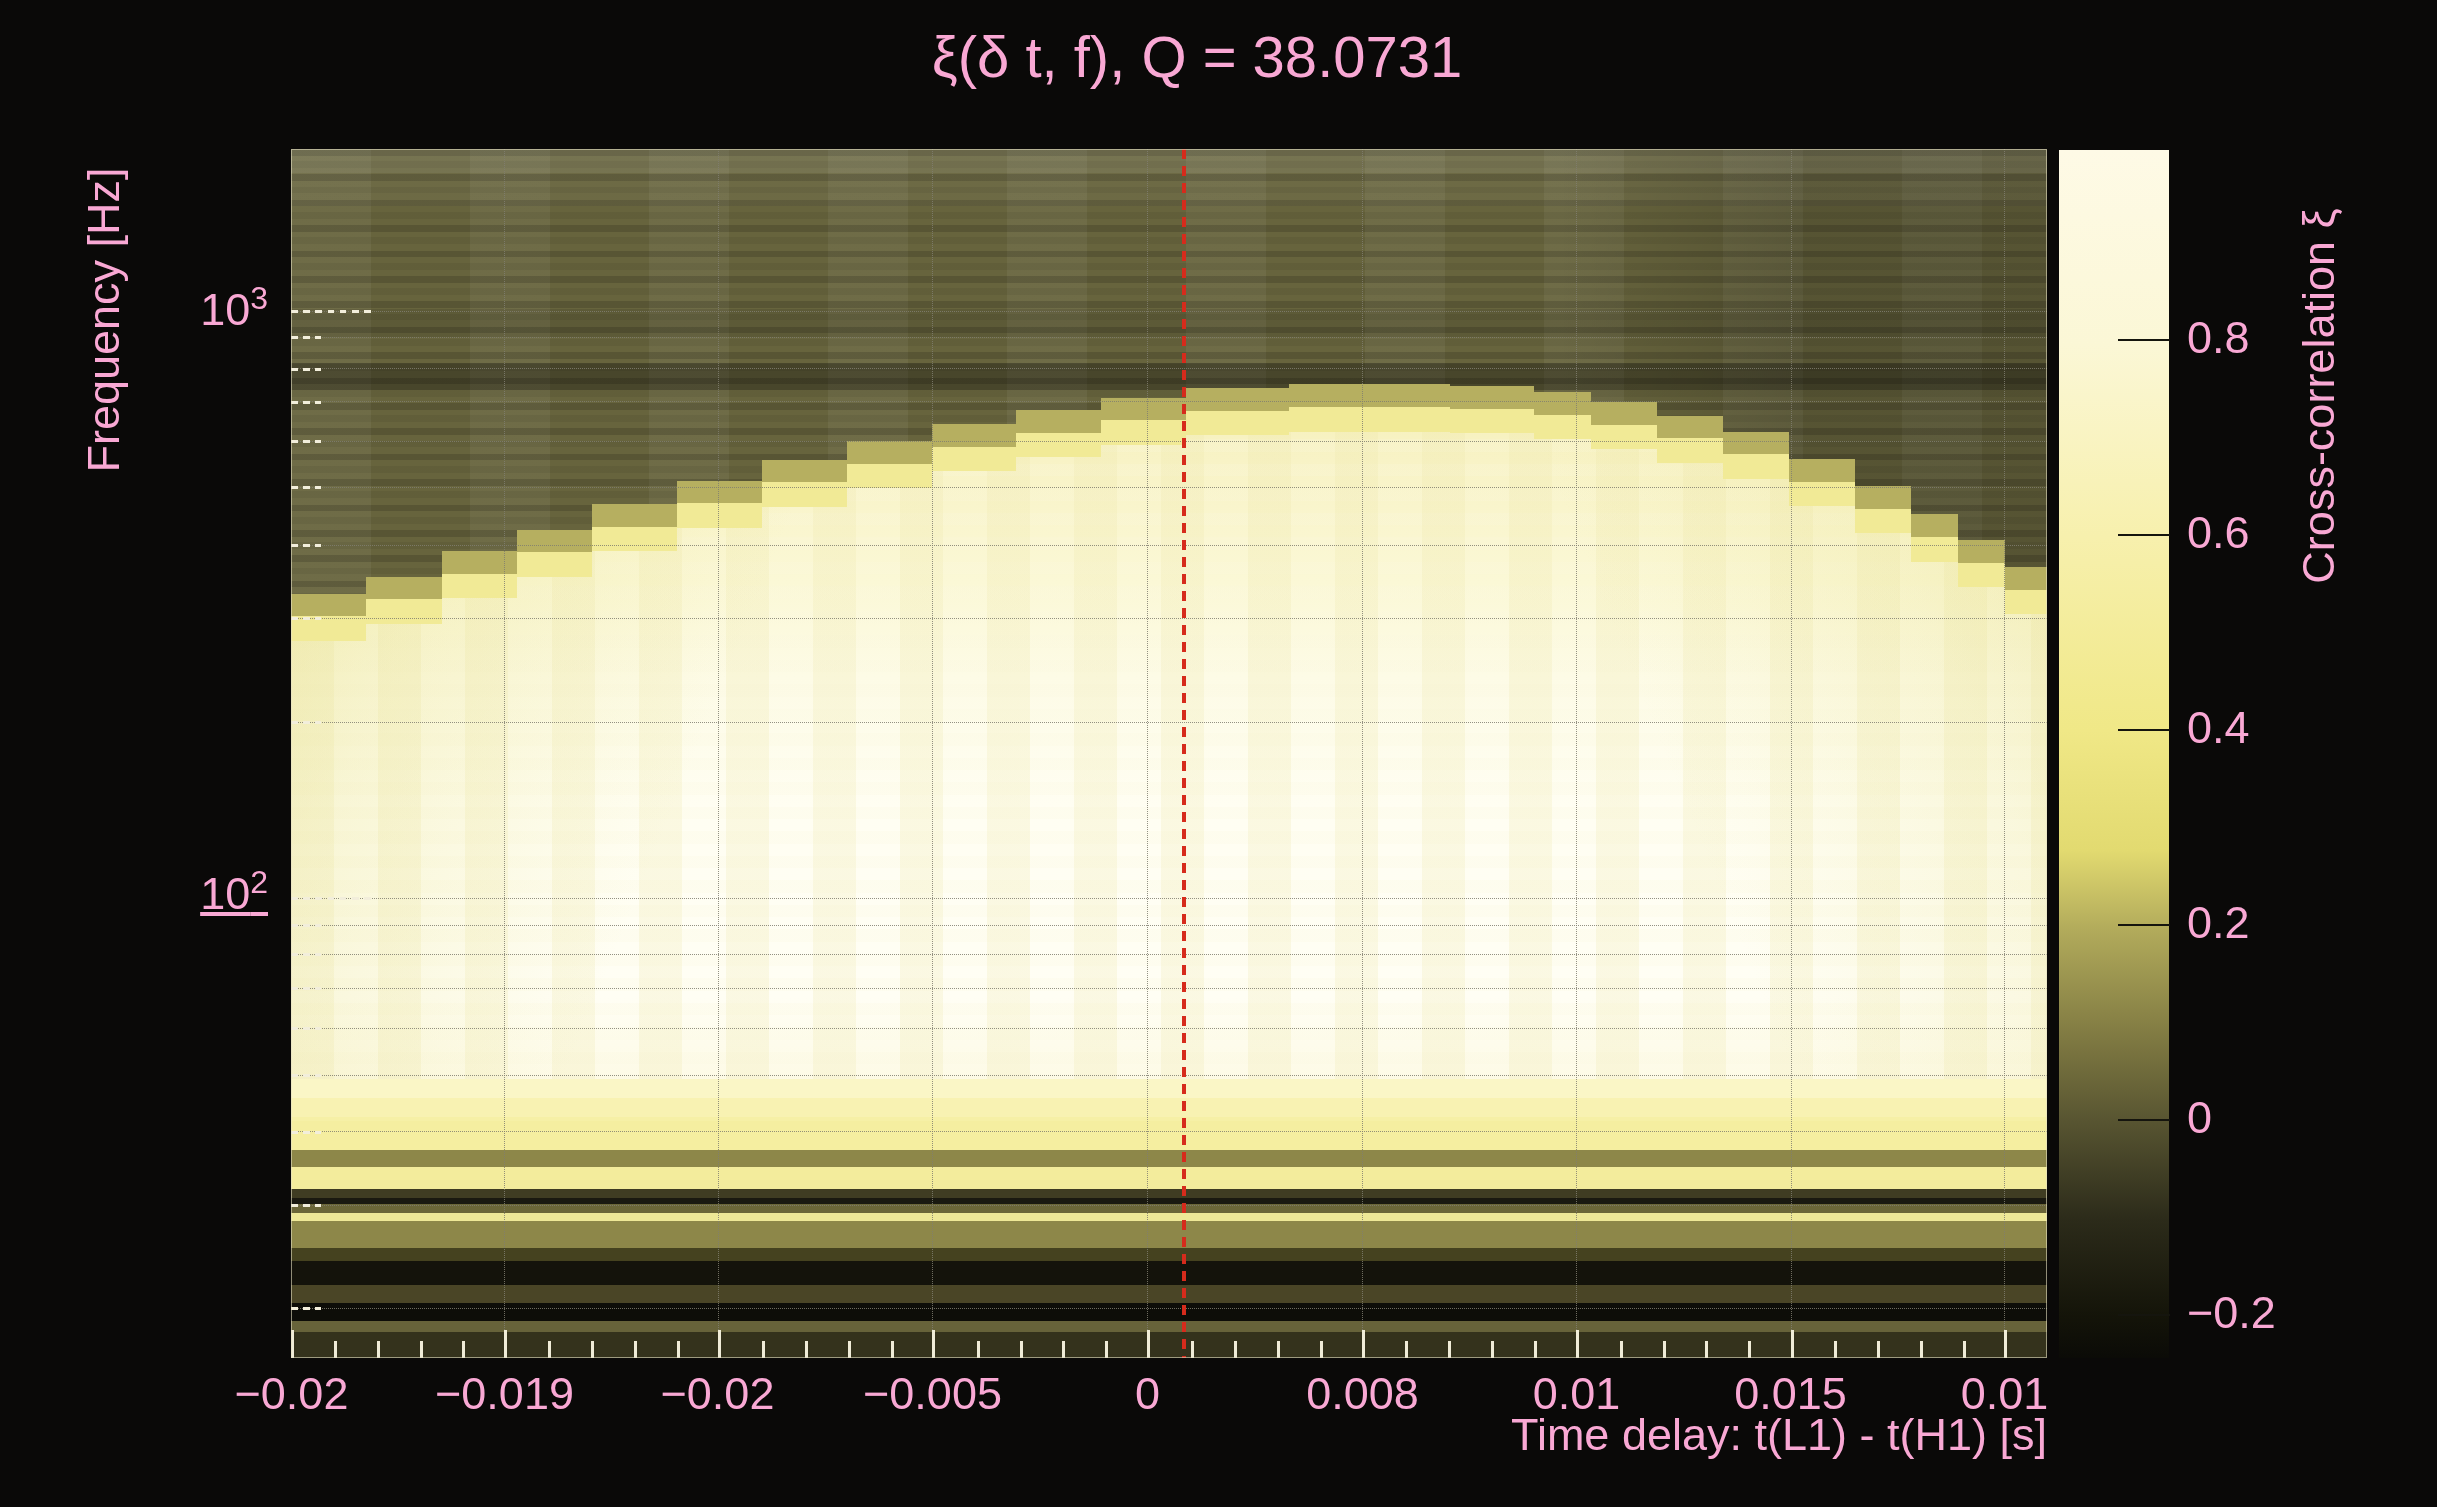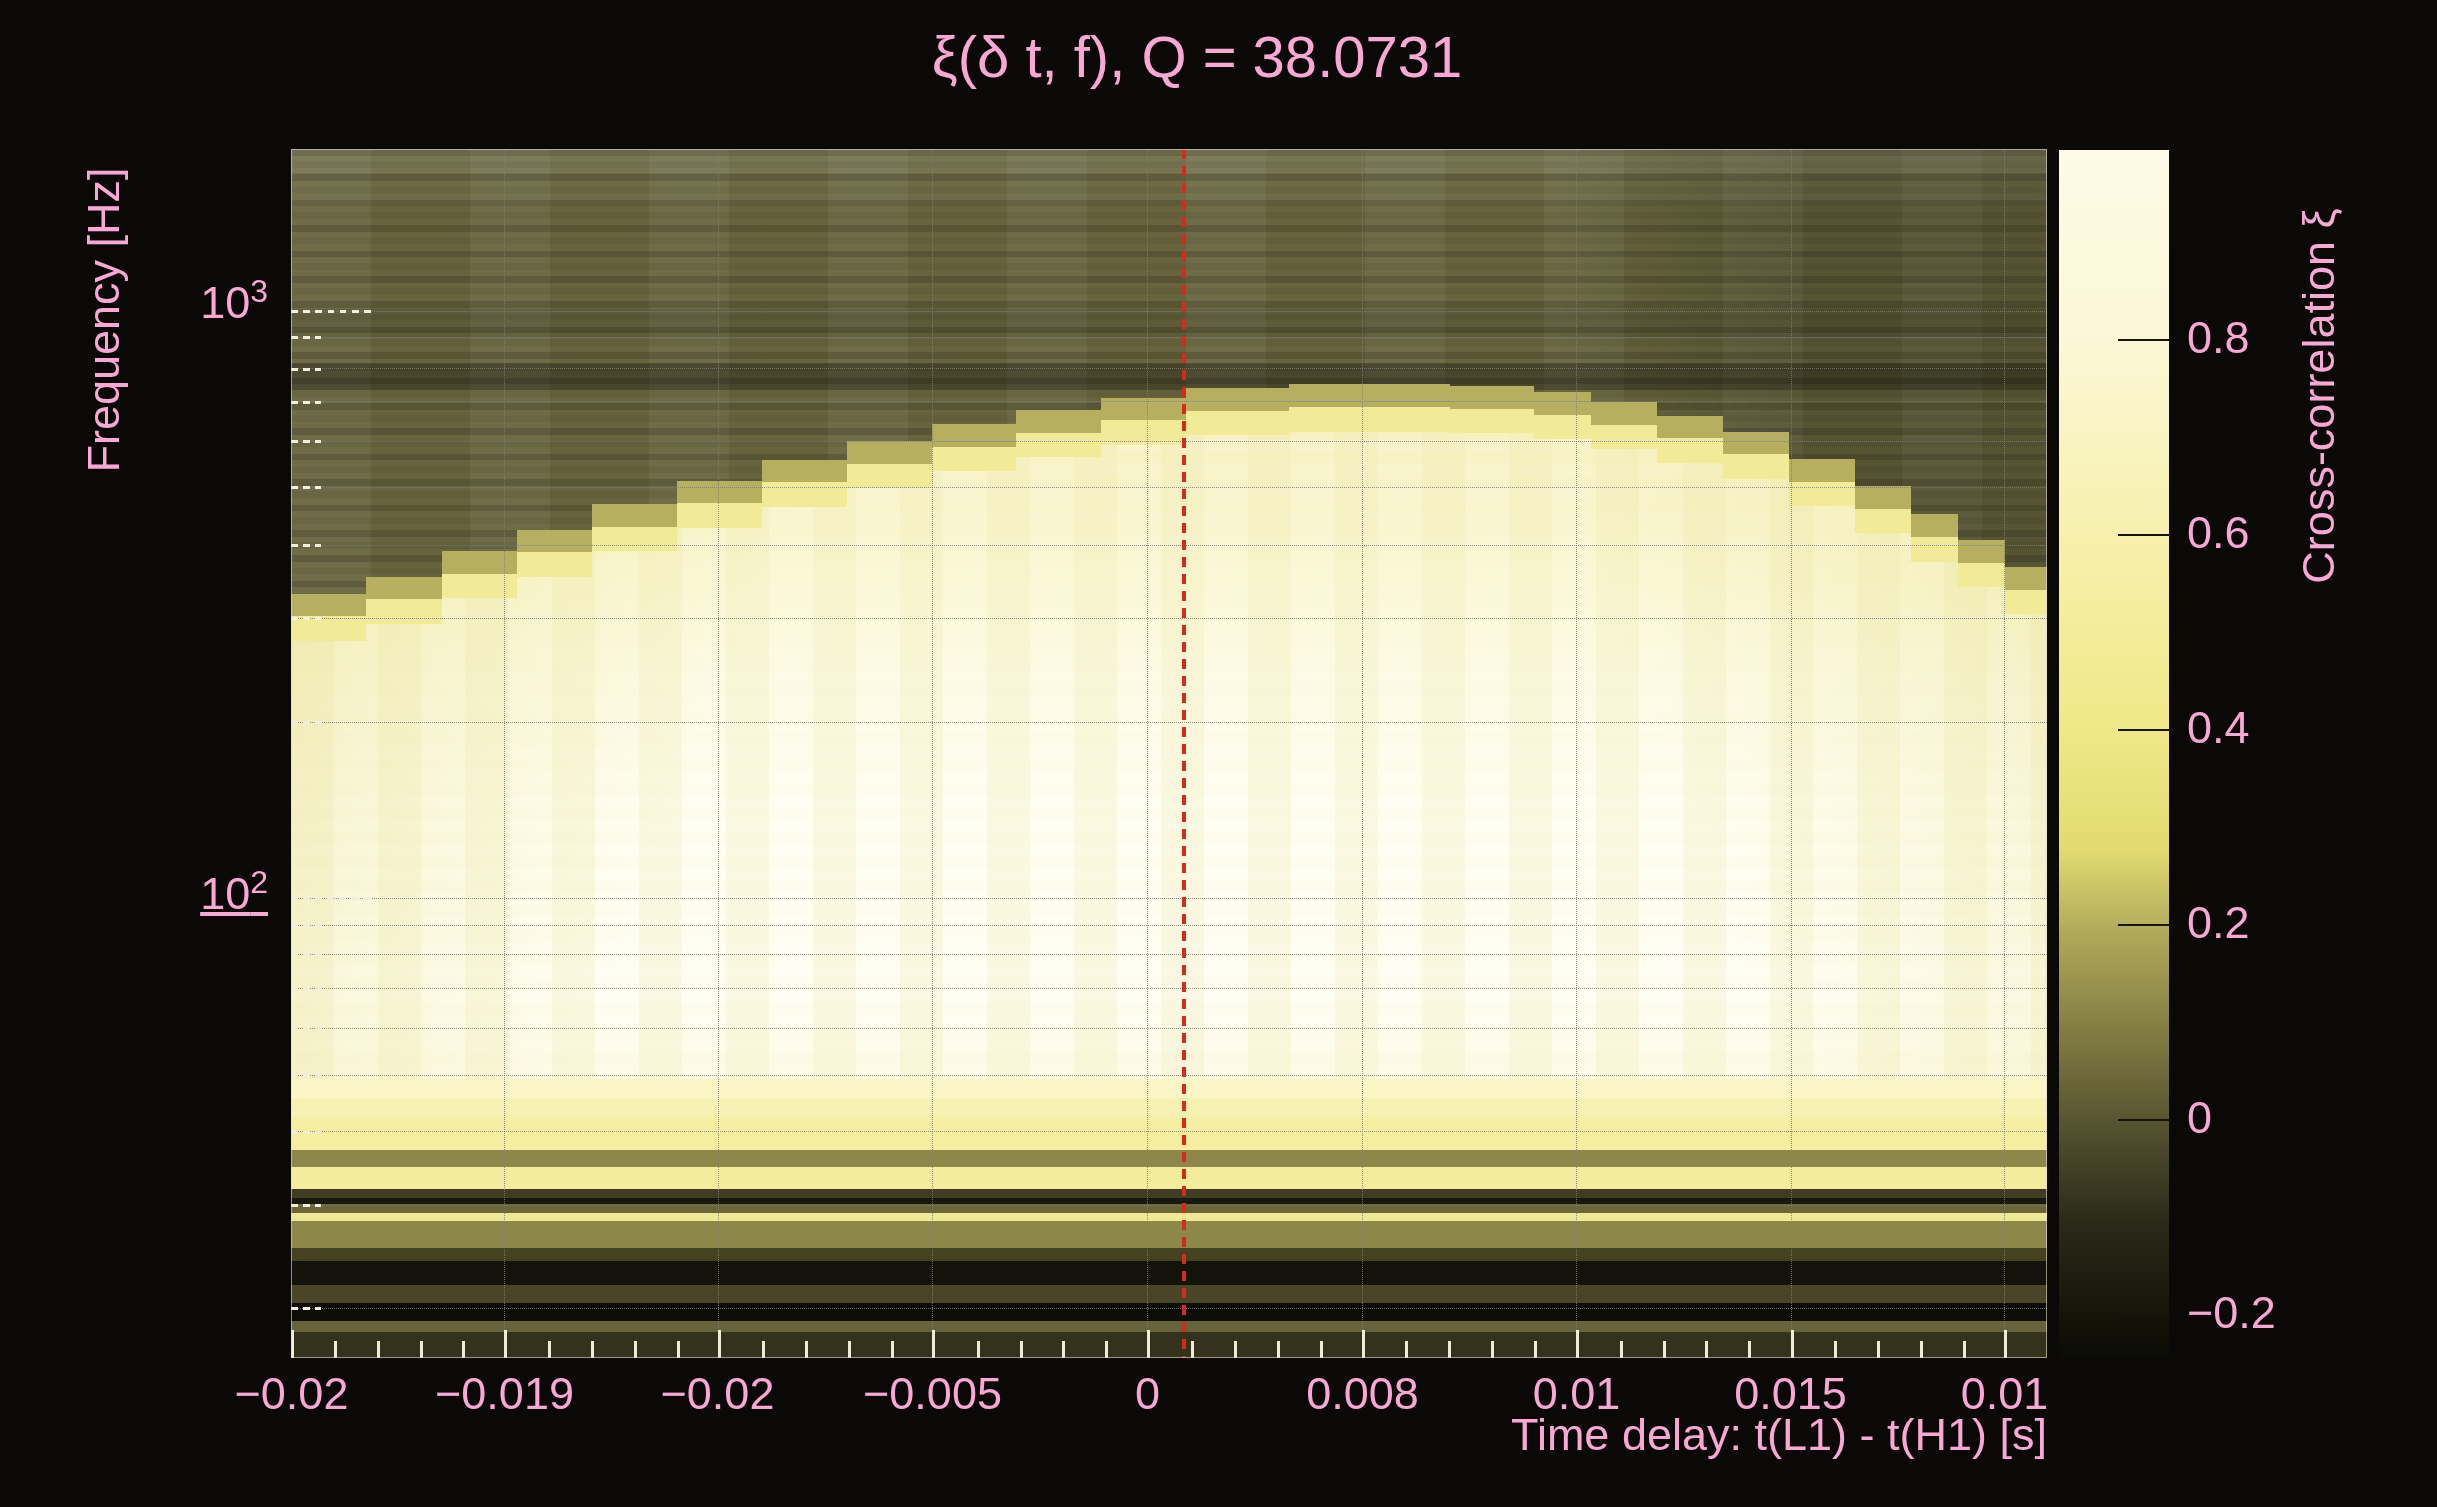--- a/index.html
+++ b/index.html
@@ -148,21 +148,21 @@
       <div class="abs tick-label" style="left: 363px; top: 1368px; width: 283px; text-align: center;">−0.019</div>
       <div class="abs tick-label" style="left: 576px; top: 1368px; width: 283px; text-align: center;">−0.02</div>
       <div class="abs tick-label" style="left: 791px; top: 1368px; width: 283px; text-align: center;">−0.005</div>
       <div class="abs tick-label" style="left: 1006px; top: 1368px; width: 283px; text-align: center;">0</div>
       <div class="abs tick-label" style="left: 1221px; top: 1368px; width: 283px; text-align: center;">0.008</div>
       <div class="abs tick-label" style="left: 1435px; top: 1368px; width: 283px; text-align: center;">0.01</div>
       <div class="abs tick-label" style="left: 1649px; top: 1368px; width: 283px; text-align: center;">0.015</div>
       <div class="abs tick-label" style="left: 1863px; top: 1368px; width: 283px; text-align: center;">0.01</div>
     </div>
   <div id="yticklabels">
-      <div class="abs ytick-label" style="left: 42px; top: 273px; width: 226px;"><span>10</span><sup>3</sup></div>
+      <div class="abs ytick-label" style="left: 42px; top: 280px; width: 226px;"><span>10</span><sup>3</sup></div>
       <div class="abs ytick-label" style="left: 42px; top: 864px; width: 226px; text-decoration: underline;"><span>10</span><sup>2</sup></div>
     </div>
   <div id="xlabel" class="abs axis-title" style="text-align: right; left: 1199px; top: 1409px; width: 848px;">Time delay: t(L1) - t(H1) [s]</div>
 
   <div id="colorbar" class="abs" style="left: 2059px; top: 150px; width: 110px; height: 1208px; background: linear-gradient(rgb(254, 250, 230) 0%, rgb(251, 247, 214) 16%, rgb(247, 240, 173) 32%, rgb(240, 232, 135) 48%, rgb(226, 218, 112) 58%, rgb(178, 171, 91) 64.5%, rgb(130, 124, 67) 73%, rgb(87, 84, 49) 80.5%, rgb(44, 43, 26) 88.5%, rgb(20, 20, 9) 96.5%, rgb(11, 11, 7) 100%);"></div>
   <div id="cbticks">
       <div class="cbtick" style="position: absolute; left: 2118px; top: 339px;"></div>
       <div class="cbtick" style="position: absolute; left: 2118px; top: 534px;"></div>
       <div class="cbtick" style="position: absolute; left: 2118px; top: 729px;"></div>
       <div class="cbtick" style="position: absolute; left: 2118px; top: 924px;"></div>

